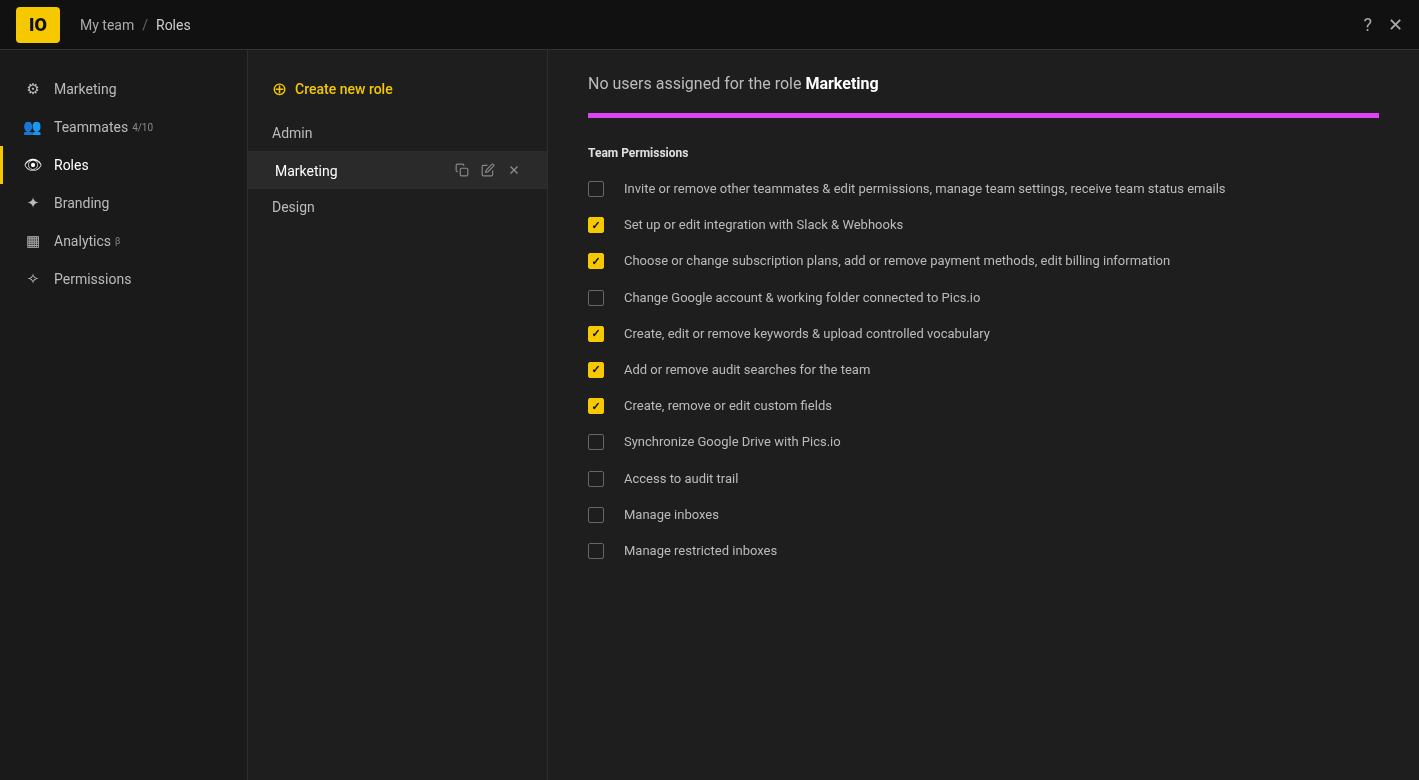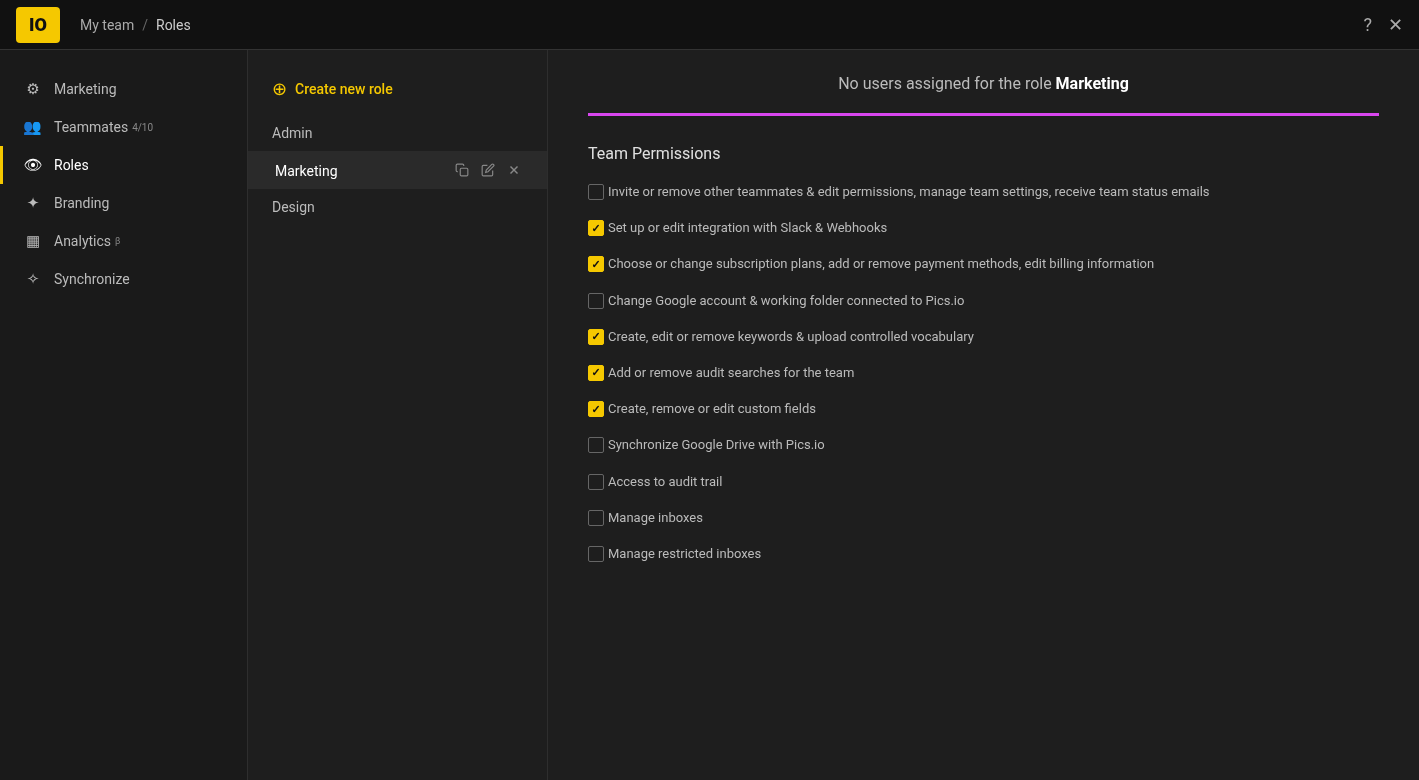--- a/index.html
+++ b/index.html
@@ -183,39 +183,38 @@
     .content-area {
       flex: 1;
       overflow-y: auto;
       padding: 24px 40px;
     }
     .no-users-message {
       font-size: 16px;
       color: #bbb;
       margin-bottom: 28px;
       padding-bottom: 20px;
-      border-bottom: 3px solid #d946ef;
-      text-align: center;
+      border-bottom: 5px solid #d946ef;
     }
     .no-users-message strong {
       color: #fff;
       font-weight: 700;
     }
 
     
     .permissions-title {
-      font-size: 16px;
+      font-size: 12px;
       color: #e0e0e0;
-      font-weight: 400;
+      font-weight: 700;
       margin-bottom: 20px;
     }
     .permission-item {
       display: flex;
       align-items: flex-start;
-      gap: 4px;
+      gap: 20px;
       margin-bottom: 18px;
     }
     .checkbox {
       width: 16px;
       height: 16px;
       border: 1.5px solid #666;
       border-radius: 2px;
       flex-shrink: 0;
       margin-top: 1px;
       display: flex;
@@ -280,21 +279,21 @@
       <div class="sidebar-item">
         <span class="sidebar-icon">✦</span>
         <span class="sidebar-label">Branding</span>
       </div>
       <div class="sidebar-item">
         <span class="sidebar-icon">▦</span>
         <span class="sidebar-label">Analytics<sup class="beta-badge">β</sup></span>
       </div>
       <div class="sidebar-item">
         <span class="sidebar-icon">✧</span>
-        <span class="sidebar-label">Synchronize</span>
+        <span class="sidebar-label">Permissions</span>
       </div>
     </div>
 
   <div class="roles-panel">
     <div class="create-role-btn">
       <span class="create-icon">⊕</span>
       <span>Create new role</span>
     </div>
 
   <div class="role-item">

